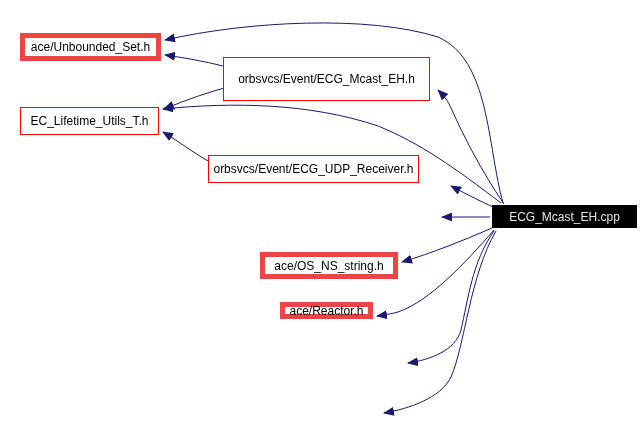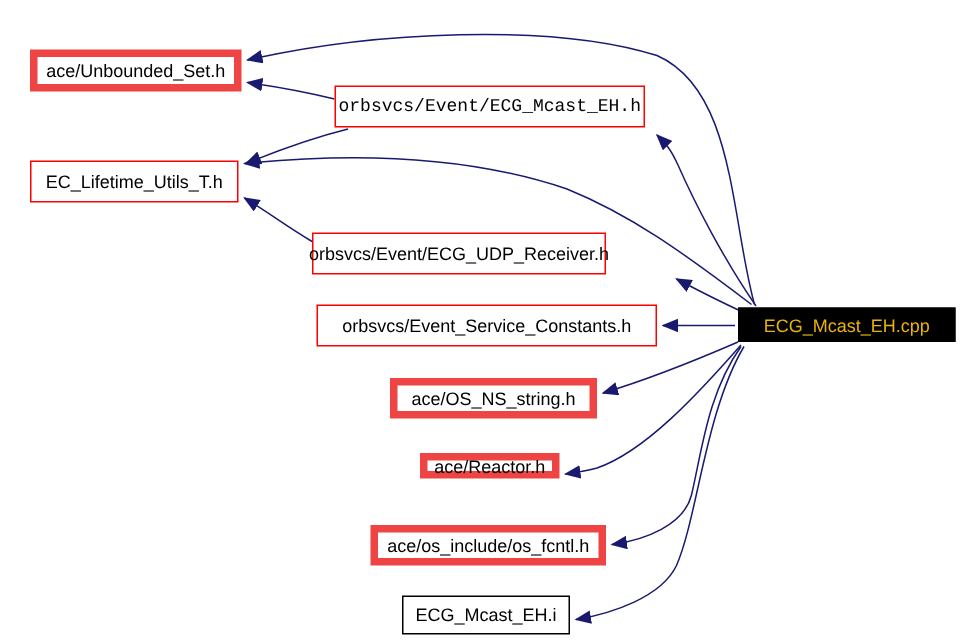--- a/index.html
+++ b/index.html
@@ -8,27 +8,27 @@
     font-family:"Liberation Sans", sans-serif;
   }
   #edges{position:absolute;left:0;top:0;width:640px;height:427px;}
   .node{
     position:absolute;display:flex;align-items:center;justify-content:center;
     background:#ffffff;border:5px solid #ef4444;color:#000000;
     font-size:12px;white-space:nowrap;box-sizing:border-box;
   }
   .node.red{border:1px solid #ff0000;}
   .node.blackborder{border:1px solid #000000;}
-  .node.focus{background:#000000;color:#eab308;border:1px solid #000000;}
+  .node.focus{background:#000000;color:#e5e5e5;border:1px solid #000000;}
 
   
   #n-unbounded      {left:20px;  top:33px;  width:141px; height:28px;}
   #n-lifetime       {left:20px;  top:107px; width:139px; height:28px;}
-  #n-mcast-eh-h     {left:223px; top:57px;  width:207px; height:28px;font-family:Liberation Mono, monospace;}
-  #n-udp-receiver   {left:208px; top:155px; width:196px; height:28px;}
+  #n-mcast-eh-h     {left:223px; top:57px;  width:207px; height:44px;}
+  #n-udp-receiver   {left:208px; top:155px; width:211px; height:28px;}
   #n-constants      {left:211px; top:203px; width:227px; height:28px;}
   #n-cpp            {left:492px; top:205px; width:145px; height:23px;}
   #n-os-ns-string   {left:260px; top:252px; width:138px; height:27px;}
   #n-reactor        {left:280px; top:302px; width:93px;  height:17px;}
   #n-os-fcntl       {left:247px; top:350px; width:157px; height:27px;}
   #n-mcast-eh-i     {left:268px; top:397px; width:112px; height:26px;}
 </style>
 </head>
 <body>
 
@@ -57,25 +57,22 @@
   </svg>
 
   <div id="n-unbounded" class="node">ace/Unbounded_Set.h</div>
 
   <div id="n-lifetime" class="node red">EC_Lifetime_Utils_T.h</div>
 
   <div id="n-mcast-eh-h" class="node red">orbsvcs/Event/ECG_Mcast_EH.h</div>
 
   <div id="n-udp-receiver" class="node red">orbsvcs/Event/ECG_UDP_Receiver.h</div>
 
-  <div id="n-constants" class="node red">orbsvcs/Event_Service_Constants.h</div>
 
   <div id="n-cpp" class="node focus">ECG_Mcast_EH.cpp</div>
 
   <div id="n-os-ns-string" class="node">ace/OS_NS_string.h</div>
 
   <div id="n-reactor" class="node">ace/Reactor.h</div>
 
-  <div id="n-os-fcntl" class="node">ace/os_include/os_fcntl.h</div>
 
-  <div id="n-mcast-eh-i" class="node blackborder">ECG_Mcast_EH.i</div>
 
 </div>
 
 </body></html>

